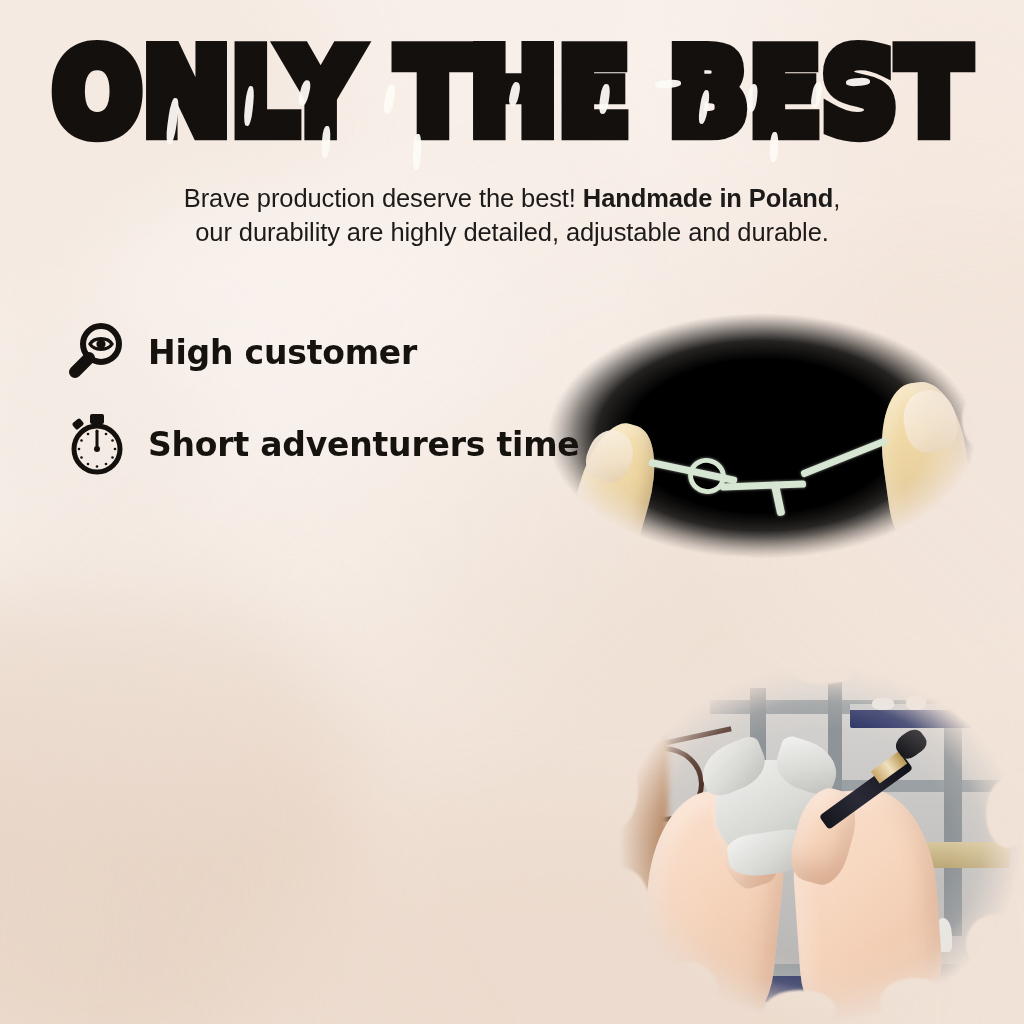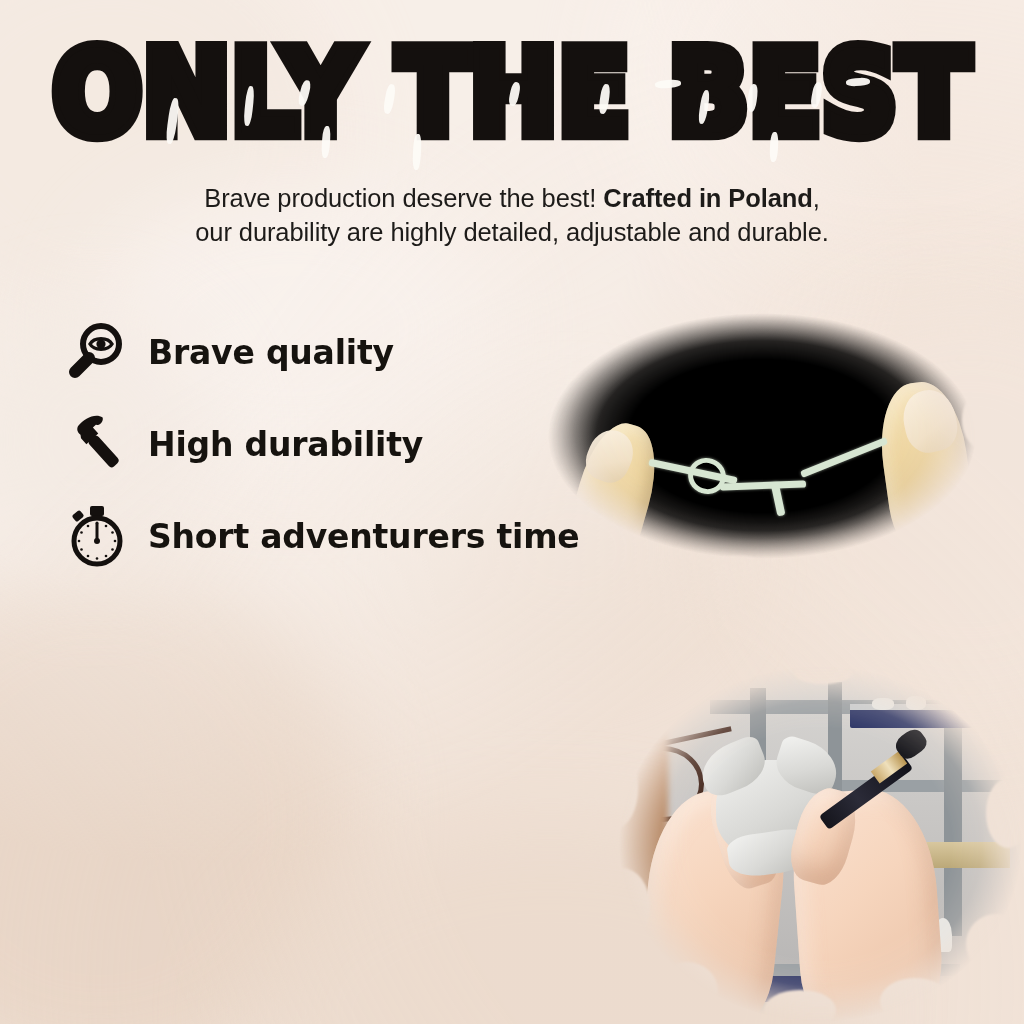--- a/index.html
+++ b/index.html
@@ -238,21 +238,21 @@
     <span class="gloss" style="left:600px;  top:50px;  width:9px;  height:30px; transform:rotate(8deg);"></span>
     <span class="gloss" style="left:655px;  top:46px;  width:26px; height:8px;  transform:rotate(-4deg);"></span>
     <span class="gloss" style="left:700px;  top:56px;  width:8px;  height:34px; transform:rotate(9deg);"></span>
     <span class="gloss" style="left:748px;  top:50px;  width:9px;  height:28px; transform:rotate(7deg);"></span>
     <span class="gloss" style="left:770px;  top:98px;  width:8px;  height:30px; transform:rotate(3deg);"></span>
     <span class="gloss" style="left:812px;  top:48px;  width:9px;  height:26px; transform:rotate(11deg);"></span>
     <span class="gloss" style="left:846px;  top:44px;  width:24px; height:8px;  transform:rotate(-3deg);"></span>
   </div>
 
   <div class="subtitle">
-    <span>Brave production deserve the best! </span><b>Crafted in Poland</b><span>,</span><br>
+    <span>Brave production deserve the best! </span><b>Handmade in Poland</b><span>,</span><br>
     <span>our durability are highly detailed, adjustable and durable.</span>
   </div>
 
   <div class="photo photo-top">
     <div class="plate"></div>
 
     <div class="finger" style="left:64px; top:136px; width:72px; height:160px; border-radius:44% 46% 30% 34%; transform:rotate(16deg);"></div>
     <div class="nail" style="left:76px; top:144px; width:44px; height:52px; transform:rotate(22deg);"></div>
 
     <div class="finger" style="left:372px; top:96px; width:84px; height:170px; border-radius:46% 44% 34% 30%; transform:rotate(-8deg);"></div>
@@ -347,34 +347,23 @@
 
     <div class="feature-row">
       <div class="feature-icon">
         <svg width="64" height="64" viewBox="0 0 64 64">
           <circle cx="36" cy="24" r="18" fill="none" stroke="#14100e" stroke-width="6"></circle>
           <path d="M24 38 L10 52" stroke="#14100e" stroke-width="12" stroke-linecap="round"></path>
           <path d="M25 24 C29 17, 43 17, 47 24 C43 31, 29 31, 25 24 Z" fill="none" stroke="#14100e" stroke-width="3.4"></path>
           <circle cx="36" cy="24" r="4.6" fill="#14100e"></circle>
         </svg>
       </div>
-      <div class="feature-label">Brave quality</div>
+      <div class="feature-label">High customer</div>
     </div>
 
-    <div class="feature-row">
-      <div class="feature-icon">
-        <svg width="64" height="64" viewBox="0 0 64 64">
-          <g transform="rotate(-42 32 32)">
-            <path d="M30 6 C40 4, 52 8, 54 16 C52 20, 46 20, 44 17 L40 17 L40 25 L24 25 L24 17 L26 14 C25 10, 27 7, 30 6 Z" fill="#14100e"></path>
-            <rect x="26" y="24" width="12" height="36" rx="4" fill="#14100e"></rect>
-          </g>
-        </svg>
-      </div>
-      <div class="feature-label">High durability</div>
-    </div>
 
 
 
     <div class="feature-row">
       <div class="feature-icon">
         <svg width="64" height="64" viewBox="0 0 64 64">
           <rect x="25" y="2" width="14" height="10" rx="2" fill="#14100e"></rect>
           <rect x="29" y="9" width="6" height="6" fill="#14100e"></rect>
           <rect x="8" y="8" width="10" height="8" rx="2" fill="#14100e" transform="rotate(-40 13 12)"></rect>
           <circle cx="32" cy="37" r="23" fill="none" stroke="#14100e" stroke-width="5"></circle>

